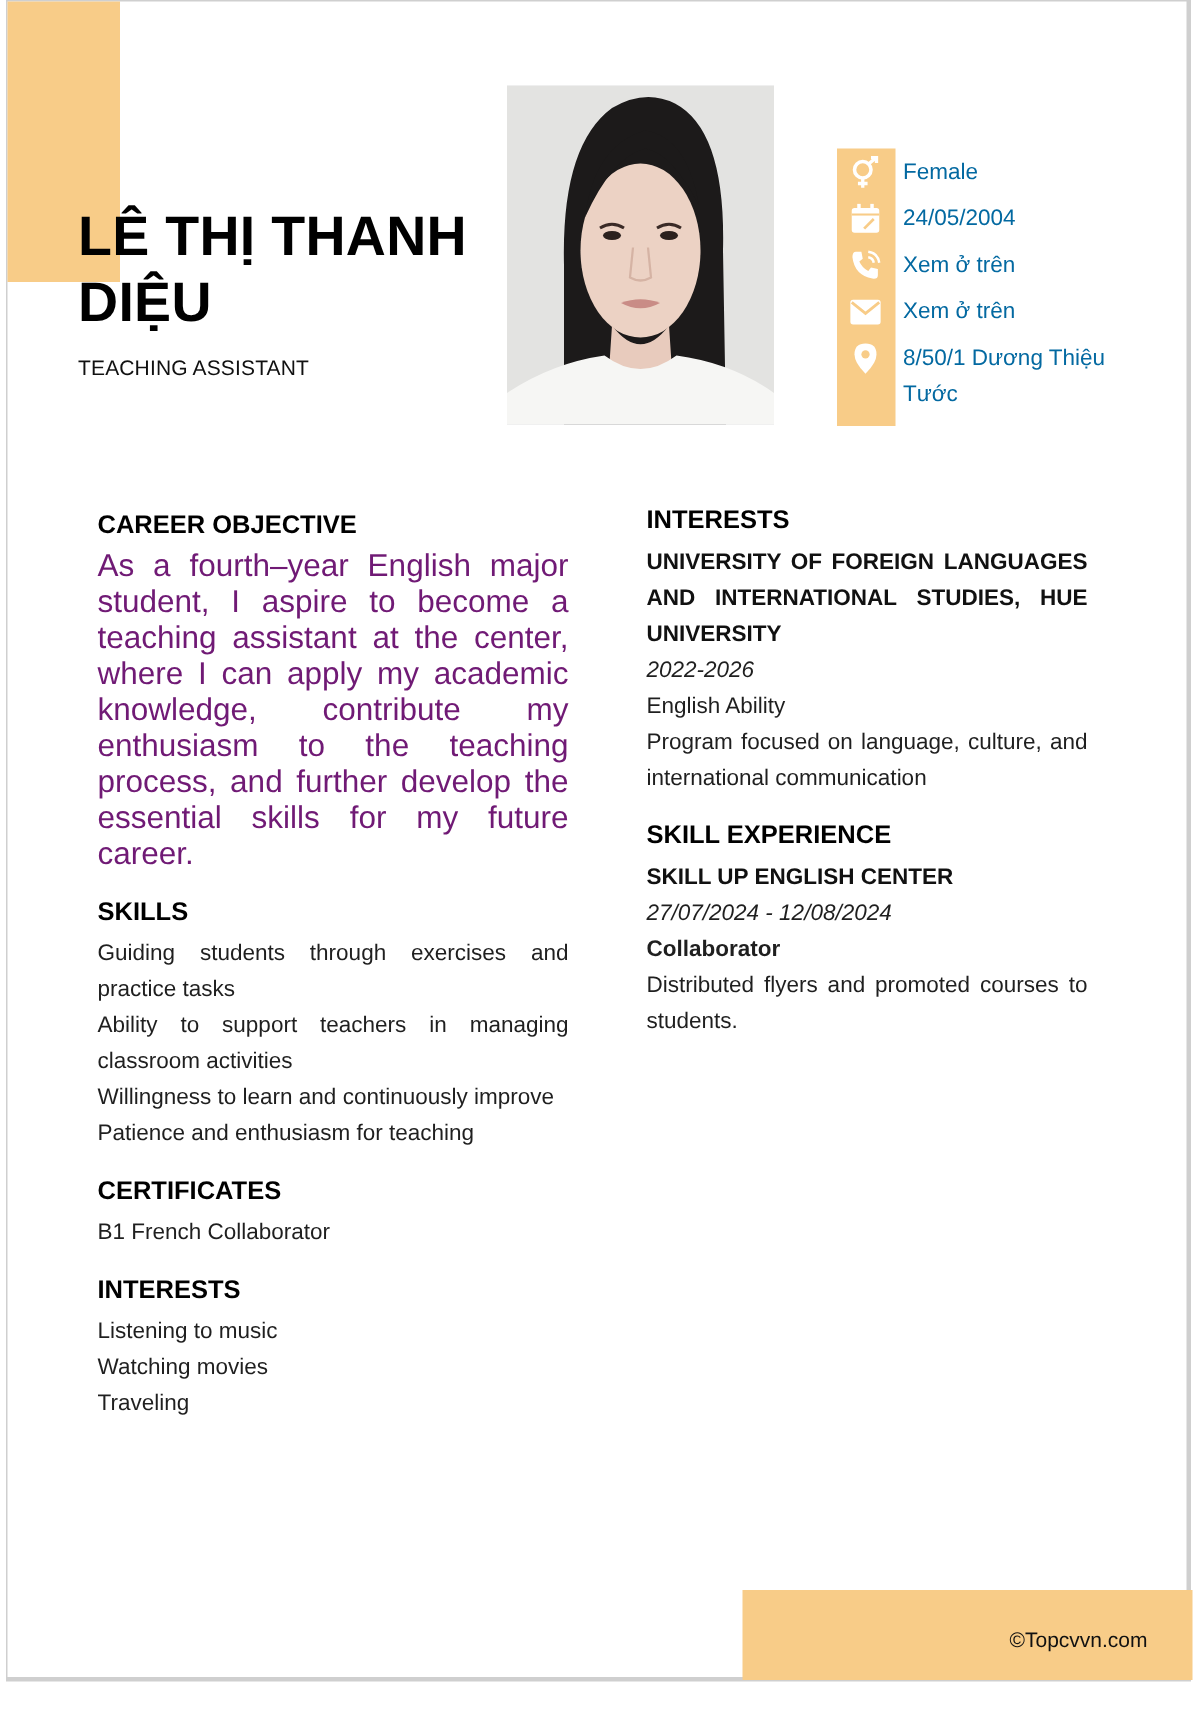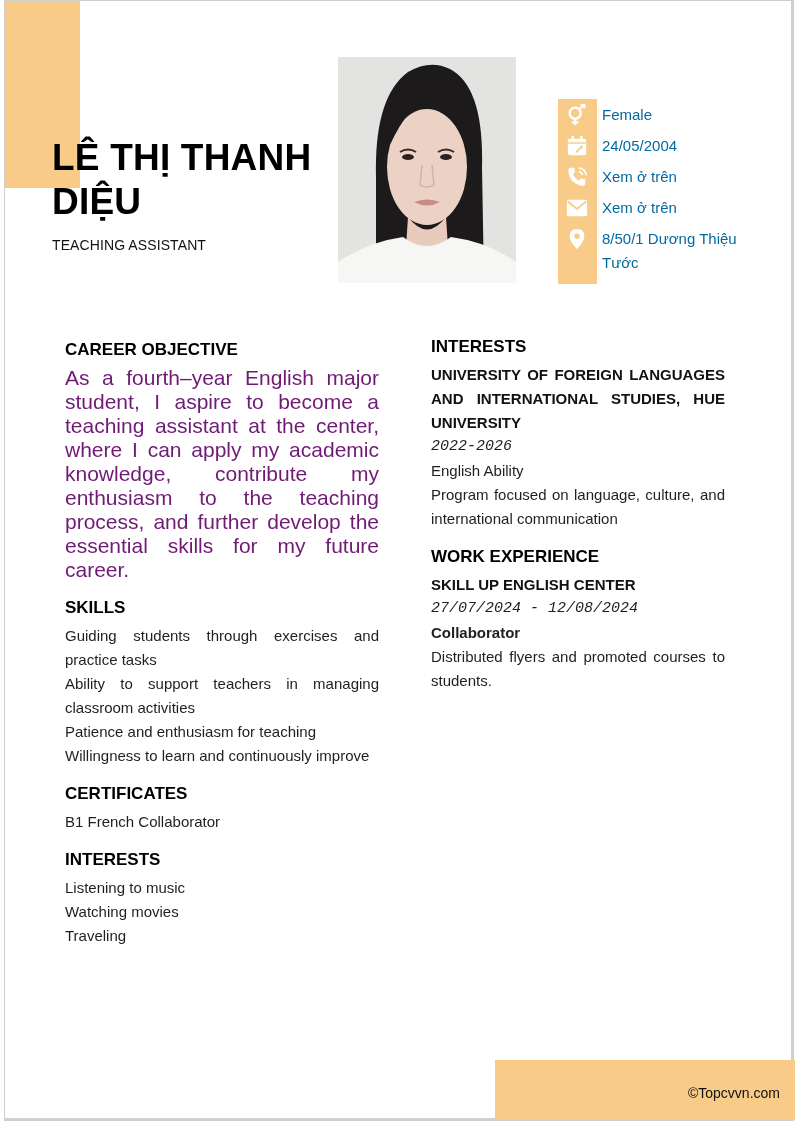--- a/index.html
+++ b/index.html
@@ -18,24 +18,24 @@
   .info-icon { position: absolute; left: 566px; width: 22px; height: 22px; }
   .info-text { position: absolute; left: 602px; font-size: 15px; line-height: 24px; color: #0369a1; width: 160px; }
   .col { position: absolute; }
   .col-left { left: 65px; top: 338px; width: 314px; }
   .col-right { left: 431px; top: 335px; width: 294px; }
   .sec-head { font-size: 17px; font-weight: bold; color: #000; line-height: 24px; margin: 0 0 4px 0; }
   .para { font-size: 21px; line-height: 24px; text-align: justify; margin: 0; color: #701a75; }
   .line { font-size: 15px; line-height: 24px; text-align: justify; margin: 0; color: #1f1f1f; }
   .section { margin-bottom: 14px; }
   .edu-school { font-size: 15px; line-height: 24px; font-weight: bold; text-align: justify; margin: 0; color: #111; }
-  .italic { font-style: italic; font-family: Liberation Mono, monospace; }
+  .italic { font-style: italic; }
   .bold { font-weight: bold; }
   .footer { position: absolute; left: 495px; top: 1060px; width: 300px; height: 60px; background: #f8cc88; }
-  .footer-text { position: absolute; right: 15px; top: 25px; font-size: 14px; color: #111; }
+  .footer-text { position: absolute; right: 30px; top: 25px; font-size: 14px; color: #111; }
 </style>
 </head>
 <body>
 
 <div class="page"></div>
 <div class="accent-bar"></div>
 
 <h1 class="name">LÊ THỊ THANH DIỆU</h1>
 <div class="title">TEACHING ASSISTANT</div>
 
@@ -95,22 +95,22 @@
 
 <div class="col col-left">
   <div class="section">
     <div class="sec-head">CAREER OBJECTIVE</div>
     <p class="para">As a fourth–year English major student, I aspire to become a teaching assistant at the center, where I can apply my academic knowledge, contribute my enthusiasm to the teaching process, and further develop the essential skills for my future career.</p>
   </div>
   <div class="section">
     <div class="sec-head">SKILLS</div>
     <p class="line">Guiding students through exercises and practice tasks</p>
     <p class="line">Ability to support teachers in managing classroom activities</p>
+    <p class="line">Willingness to learn and continuously improve</p>
     <p class="line">Patience and enthusiasm for teaching</p>
-    <p class="line">Willingness to learn and continuously improve</p>
   </div>
   <div class="section">
     <div class="sec-head">CERTIFICATES</div>
     <p class="line">B1 French Collaborator</p>
   </div>
   <div class="section">
     <div class="sec-head">INTERESTS</div>
     <p class="line">Listening to music</p>
     <p class="line">Watching movies</p>
     <p class="line">Traveling</p>
@@ -119,21 +119,21 @@
 
 <div class="col col-right">
   <div class="section">
     <div class="sec-head">INTERESTS</div>
     <p class="edu-school">UNIVERSITY OF FOREIGN LANGUAGES AND INTERNATIONAL STUDIES, HUE UNIVERSITY</p>
     <p class="line italic">2022-2026</p>
     <p class="line">English Ability</p>
     <p class="line">Program focused on language, culture, and international communication</p>
   </div>
   <div class="section">
-    <div class="sec-head">WORK EXPERIENCE</div>
+    <div class="sec-head">SKILL EXPERIENCE</div>
     <p class="edu-school">SKILL UP ENGLISH CENTER</p>
     <p class="line italic">27/07/2024 - 12/08/2024</p>
     <p class="line bold">Collaborator</p>
     <p class="line">Distributed flyers and promoted courses to students.</p>
   </div>
 </div>
 
 <div class="footer">
   <span class="footer-text">©Topcvvn.com</span>
 </div>

